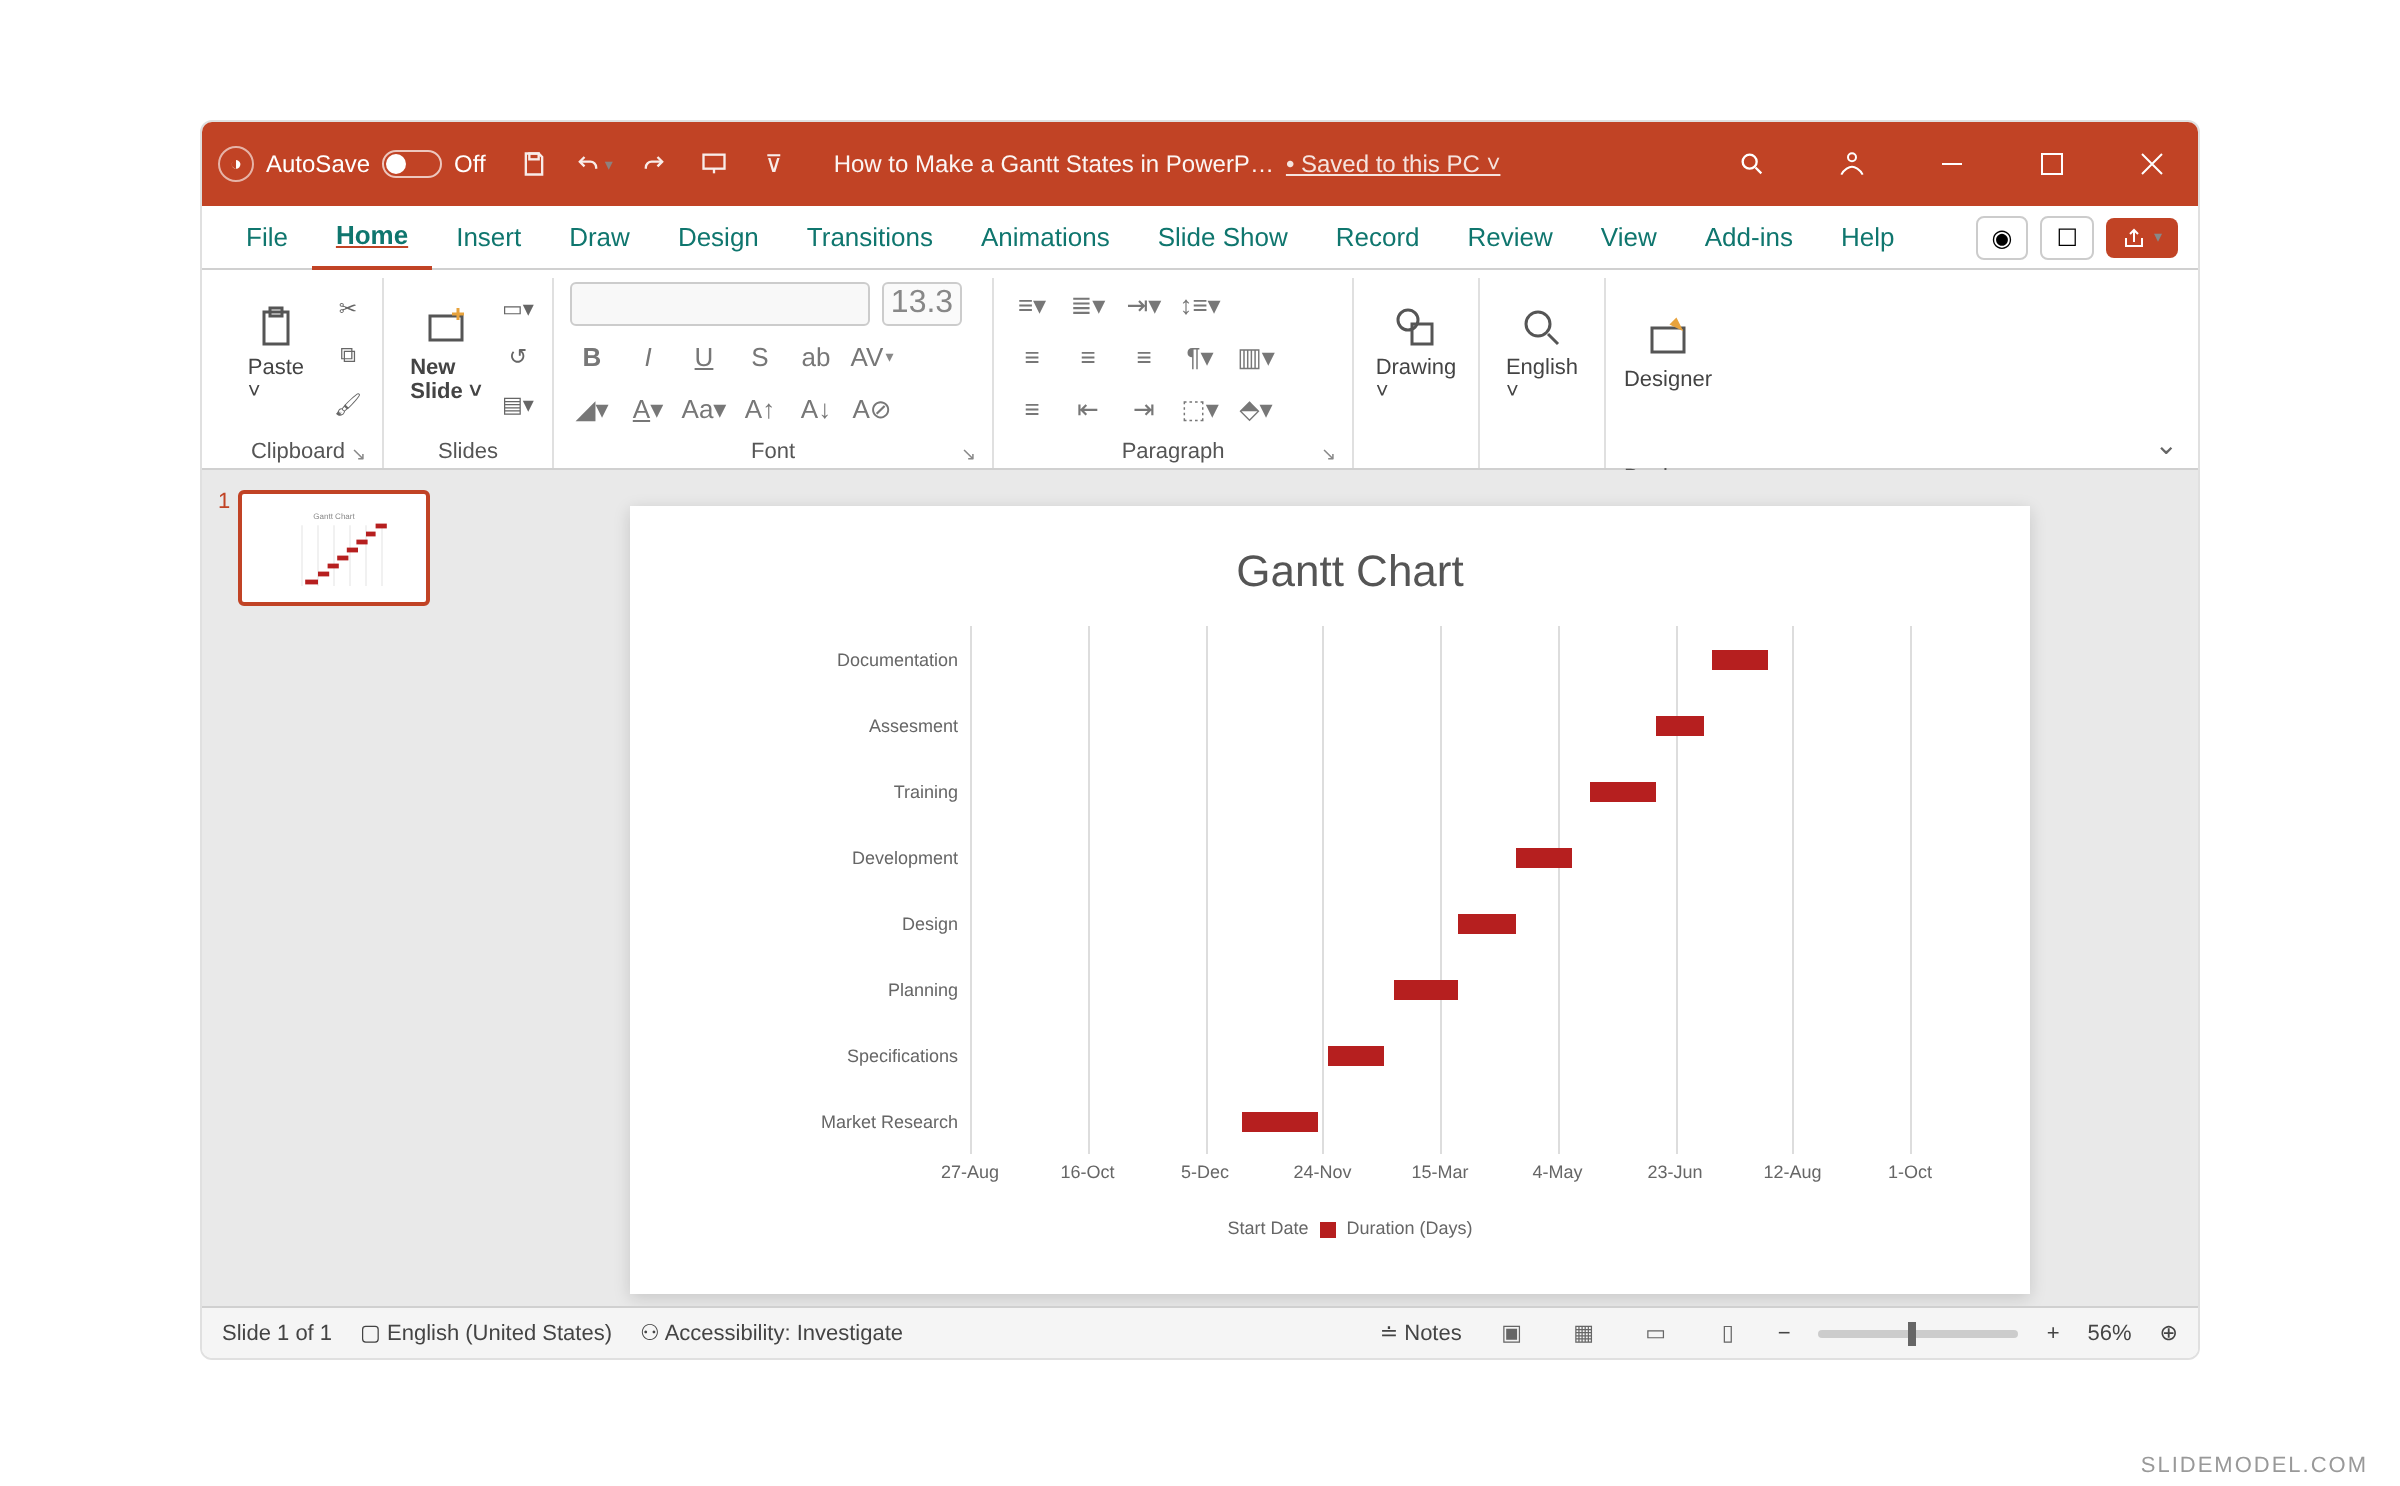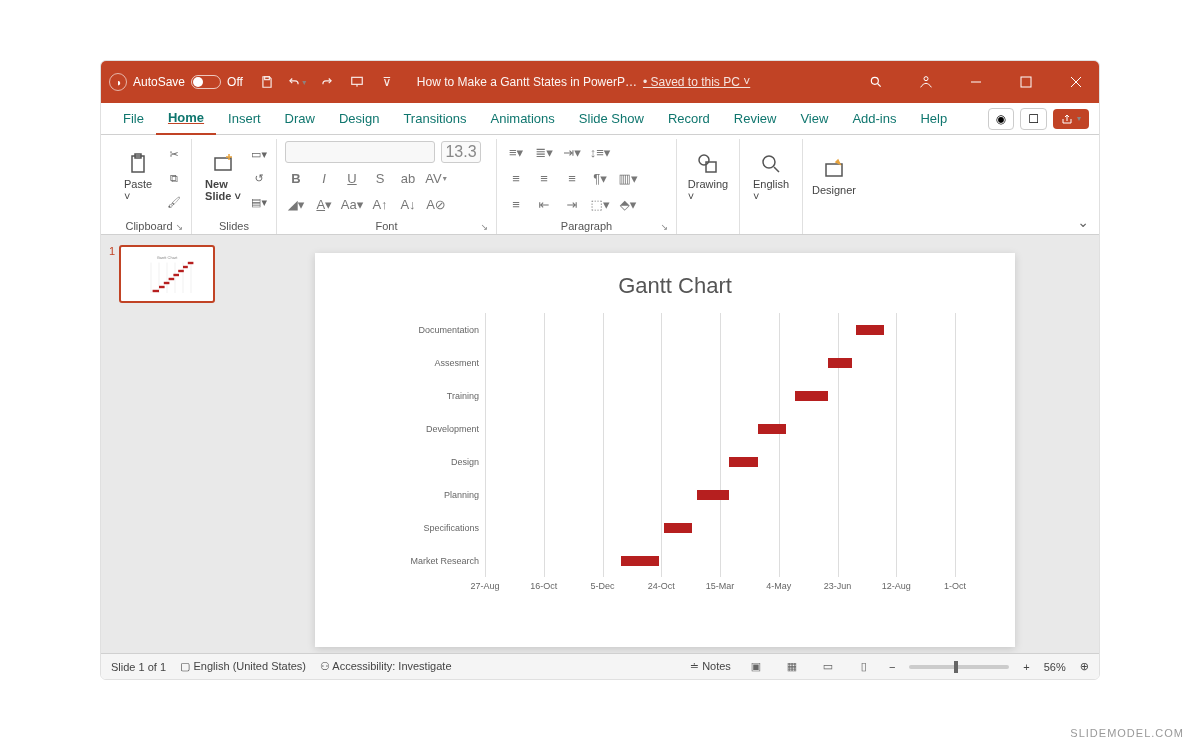--- a/index.html
+++ b/index.html
@@ -350,21 +350,21 @@
         <div class="chart">
           <div class="chart-title">Gantt Chart</div>
           <div class="plot" id="plot">
               <div class="gridline" style="left: 0%;"></div>
               <div class="xlabel" style="left: 0%;">27-Aug</div>
               <div class="gridline" style="left: 12.5%;"></div>
               <div class="xlabel" style="left: 12.5%;">16-Oct</div>
               <div class="gridline" style="left: 25%;"></div>
               <div class="xlabel" style="left: 25%;">5-Dec</div>
               <div class="gridline" style="left: 37.5%;"></div>
-              <div class="xlabel" style="left: 37.5%;">24-Oct</div>
+              <div class="xlabel" style="left: 37.5%;">24-Nov</div>
               <div class="gridline" style="left: 50%;"></div>
               <div class="xlabel" style="left: 50%;">15-Mar</div>
               <div class="gridline" style="left: 62.5%;"></div>
               <div class="xlabel" style="left: 62.5%;">4-May</div>
               <div class="gridline" style="left: 75%;"></div>
               <div class="xlabel" style="left: 75%;">23-Jun</div>
               <div class="gridline" style="left: 87.5%;"></div>
               <div class="xlabel" style="left: 87.5%;">12-Aug</div>
               <div class="gridline" style="left: 100%;"></div>
               <div class="xlabel" style="left: 100%;">1-Oct</div>
@@ -378,20 +378,25 @@
               <div class="bar" style="top: calc(56.25% - 5px); left: 52%; width: 6%;"></div>
               <div class="ylabel" style="top: 43.75%; text-align: center;">Development</div>
               <div class="bar" style="top: calc(43.75% - 5px); left: 58%; width: 6%;"></div>
               <div class="ylabel" style="top: 31.25%;">Training</div>
               <div class="bar" style="top: calc(31.25% - 5px); left: 66%; width: 7%;"></div>
               <div class="ylabel" style="top: 18.75%;">Assesment</div>
               <div class="bar" style="top: calc(18.75% - 5px); left: 73%; width: 5%;"></div>
               <div class="ylabel" style="top: 6.25%;">Documentation</div>
               <div class="bar" style="top: calc(6.25% - 5px); left: 79%; width: 6%;"></div>
             </div>
+          <div class="legend">
+            <span>Start Date</span>
+            <span class="legend-swatch"></span>
+            <span>Duration (Days)</span>
+          </div>
         </div>
       </div>
     </div>
   </div>
 
   <div class="statusbar">
     <span>Slide 1 of 1</span>
     <span>▢ <span>English (United States)</span></span>
     <span>⚇ <span>Accessibility: Investigate</span></span>
     <div class="spacer"></div>

